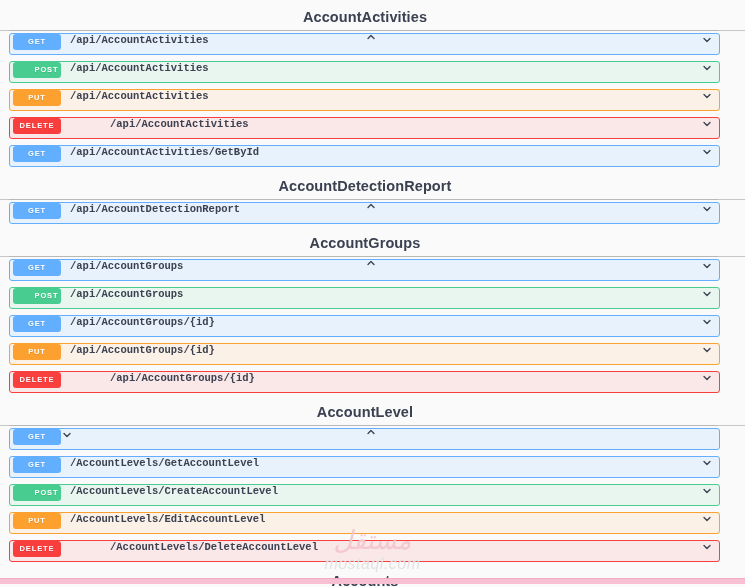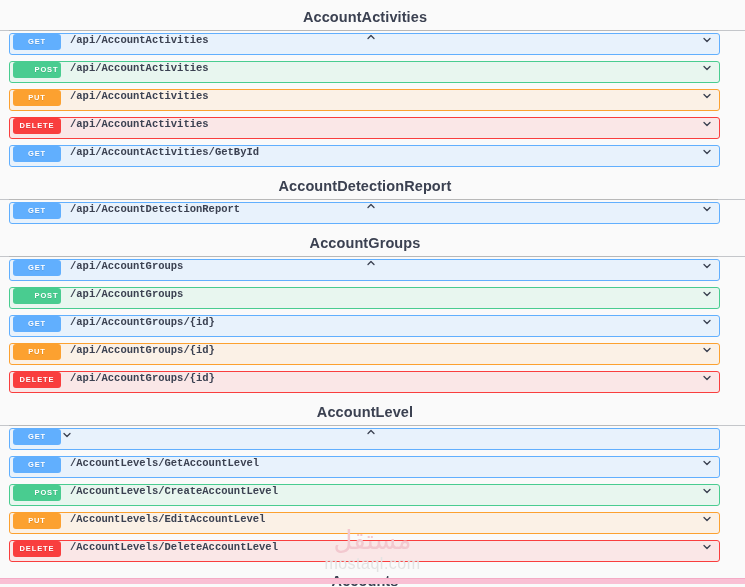--- a/index.html
+++ b/index.html
@@ -100,21 +100,21 @@
   }
   .opblock .op-arrow { flex: 0 0 12px; }
 
   
   .opblock.get    { background: #e8f2fc; border-color: #61affe; }
   .opblock.get    .method { background: #61affe; }
   .opblock.post   { background: #e8f6ef; border-color: #49cc90; }
   .opblock.post   .method { background: #49cc90; padding-left: 19px; }
   .opblock.put    { background: #fbf1e6; border-color: #fca130; }
   .opblock.put    .method { background: #fca130; }
-  .opblock.delete { background: #fae7e7; border-color: #f93e3e; }
+  .opblock.delete { background: #fae7e7; border-color: #f93e3e; gap: 40px; }
   .opblock.delete .method { background: #f93e3e; }
 
   
   .bottom-rule {
     position: absolute;
     left: 0;
     top: 578px;
     width: 745px;
     height: 6px;
     background: #f9c0d4;
@@ -124,20 +124,21 @@
   
   .watermark {
     position: absolute;
     left: 0;
     top: 527px;
     width: 745px;
     text-align: center;
     pointer-events: none;
     user-select: none;
     z-index: 5;
+    font-style: italic;
   }
   .watermark .wm-ar {
     font-size: 26px;
     color: #f3c8cf;
     line-height: 26px;
     font-family: "DejaVu Sans", sans-serif;
     letter-spacing: 1px;
   }
   .watermark .wm-en {
     font-size: 16px;

